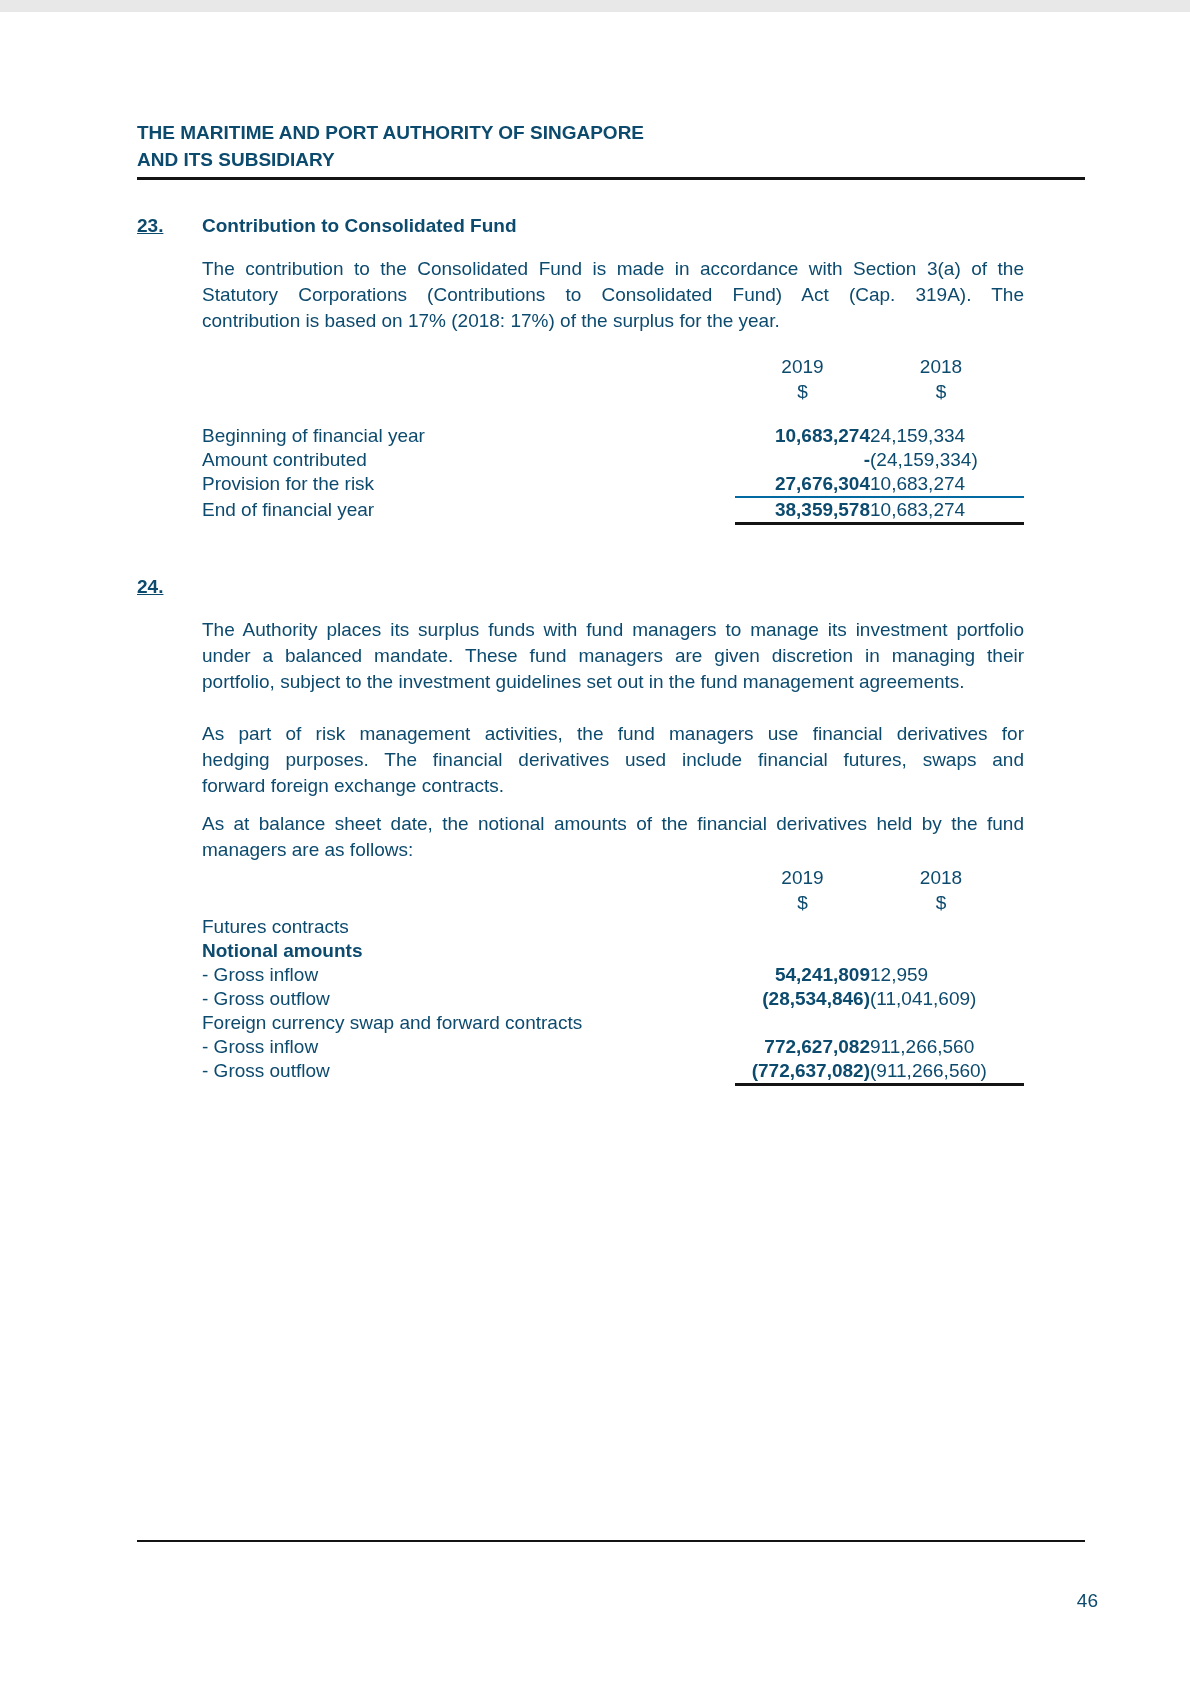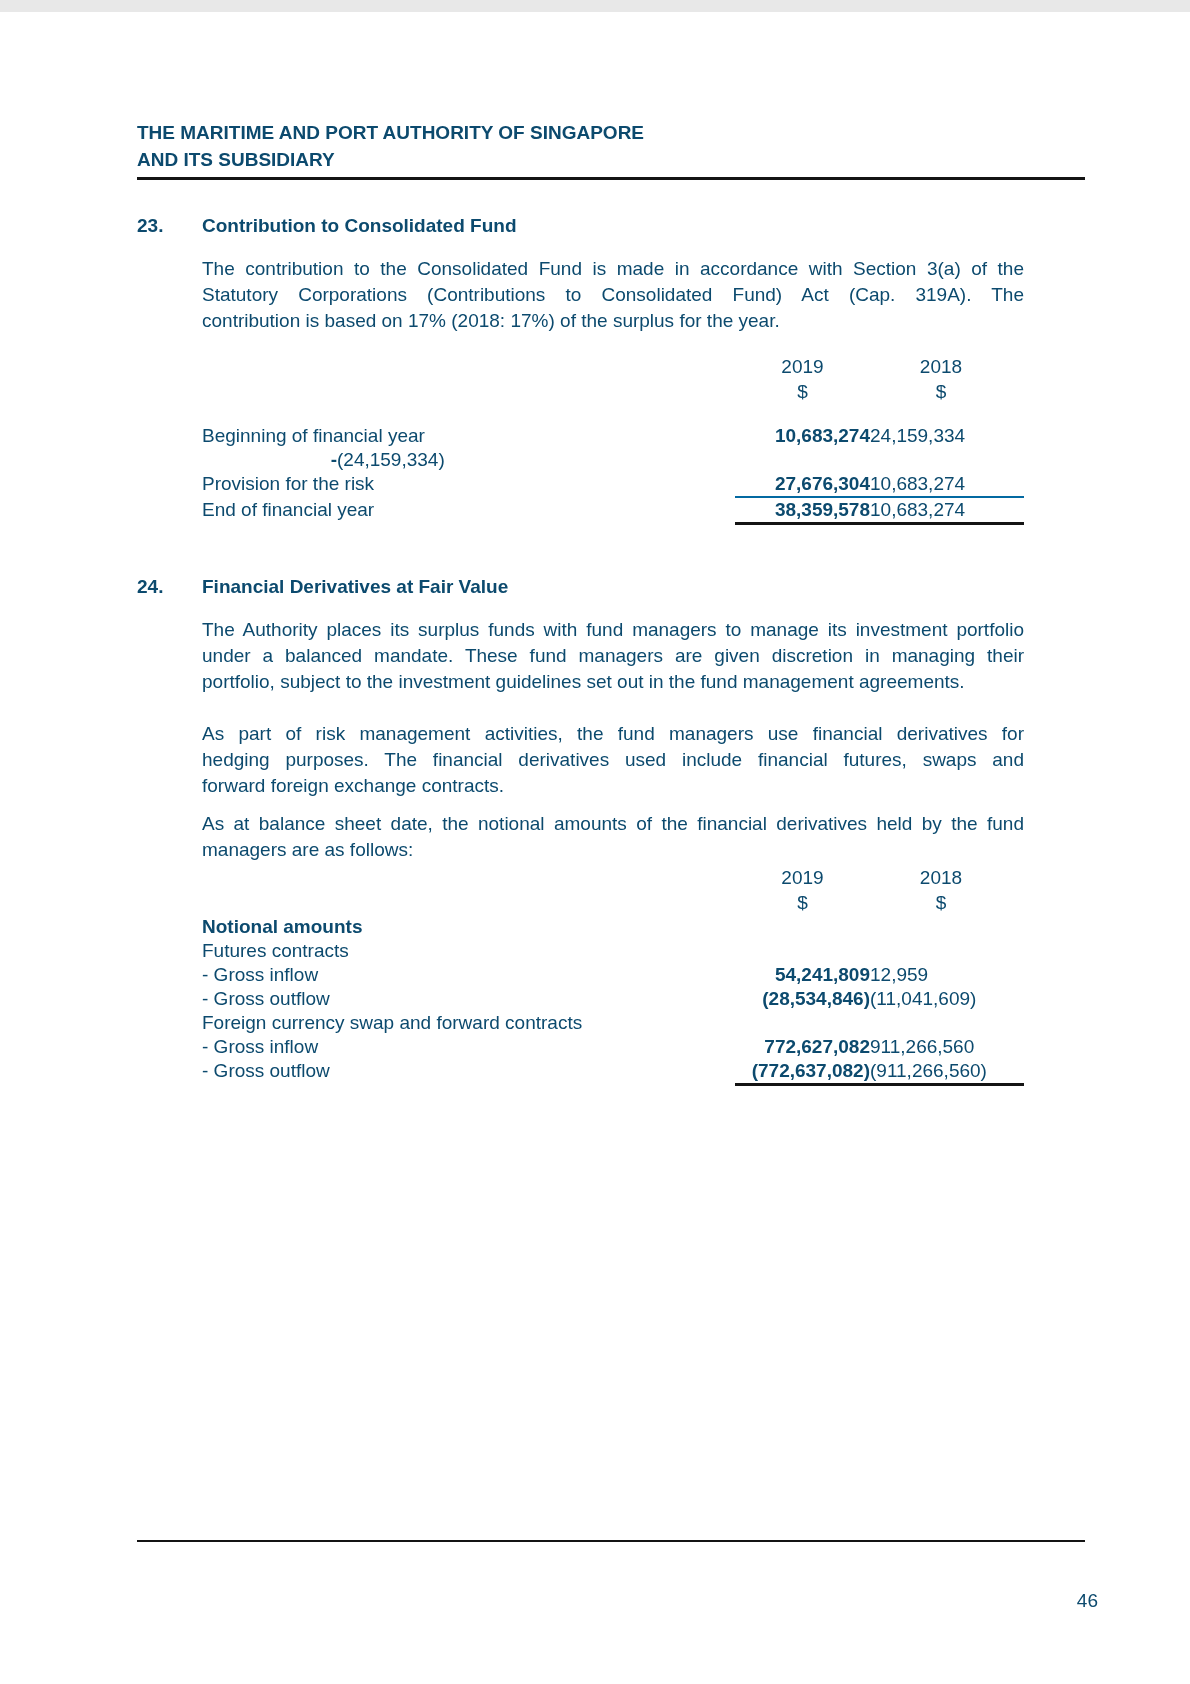--- a/index.html
+++ b/index.html
@@ -12,21 +12,21 @@
   .b{font-weight:bold;}
   .i{font-style:italic;}
   .org-line{line-height:27px;}
   .doc-title-block{margin-top:24px;}
   .doc-title{line-height:27px;}
   .doc-subtitle{line-height:26px;}
   .hrule{margin-top:4px;height:3px;background:#141414;}
   .sec{margin-top:32px;}
   .sec24{margin-top:48px;}
   .sec-head{display:flex;line-height:27px;}
-  .sec-num{width:65px;flex:0 0 65px;}
+  .sec-num{width:65px;flex:0 0 65px;text-decoration:underline;}
   .sec-body{margin-left:65px;width:822px;}
   .para{margin-top:17px;}
   .para2{margin-top:26px;}
   .para3{margin-top:12px;}
   .jl{text-align:justify;text-align-last:justify;}
   .jl-last{text-align:left;}
   
   .fintable{margin-top:20px;}
   .fintable2{margin-top:2px;}
   .trow{display:flex;line-height:24px;}
@@ -86,20 +86,21 @@
           </div>
           <div class="tspacer"></div>
           <div class="trow">
             <div class="t-label">Beginning of financial year</div>
             <div class="t-vals">
               <div class="tv1">10,683,274</div>
               <div class="tv2">24,159,334</div>
             </div>
           </div>
           <div class="trow">
+            <div class="t-label">Amount contributed</div>
             <div class="t-vals">
               <div class="tv1">-</div>
               <div class="tv2">(24,159,334)</div>
             </div>
           </div>
           <div class="trow row-rule">
             <div class="t-label">Provision for the risk</div>
             <div class="t-vals">
               <div class="tv1">27,676,304</div>
               <div class="tv2">10,683,274</div>
@@ -112,21 +113,20 @@
               <div class="tv2">10,683,274</div>
             </div>
           </div>
         </div>
       </div>
     </div>
 
     <div class="sec sec24">
       <div class="sec-head">
         <span class="sec-num b">24.</span>
-        <span class="b">Financial Derivatives at Fair Value</span>
       </div>
       <div class="sec-body">
         <div class="para">
           <div class="jl">The Authority places its surplus funds with fund managers to manage its investment portfolio</div>
           <div class="jl">under a balanced mandate. These fund managers are given discretion in managing their</div>
           <div class="jl-last">portfolio, subject to the investment guidelines set out in the fund management agreements.</div>
         </div>
         <div class="para para2">
           <div class="jl">As part of risk management activities, the fund managers use financial derivatives for</div>
           <div class="jl">hedging purposes. The financial derivatives used include financial futures, swaps and</div>
@@ -146,29 +146,29 @@
             </div>
           </div>
           <div class="trow thead">
             <div class="t-label"></div>
             <div class="t-vals">
               <div class="hc1">$</div>
               <div class="hc2">$</div>
             </div>
           </div>
           <div class="trow">
+            <div class="t-label">Futures contracts</div>
+            <div class="t-vals">
+              <div class="tv1"></div>
+              <div class="tv2"></div>
+            </div>
+          </div>
+          <div class="trow">
             <div class="t-label b">Notional amounts</div>
             <div class="t-vals"></div>
-          </div>
-          <div class="trow">
-            <div class="t-label">Futures contracts</div>
-            <div class="t-vals">
-              <div class="tv1"></div>
-              <div class="tv2"></div>
-            </div>
           </div>
           <div class="trow">
             <div class="t-label">- Gross inflow</div>
             <div class="t-vals">
               <div class="tv1">54,241,809</div>
               <div class="tv2">12,959</div>
             </div>
           </div>
           <div class="trow">
             <div class="t-label">- Gross outflow</div>

